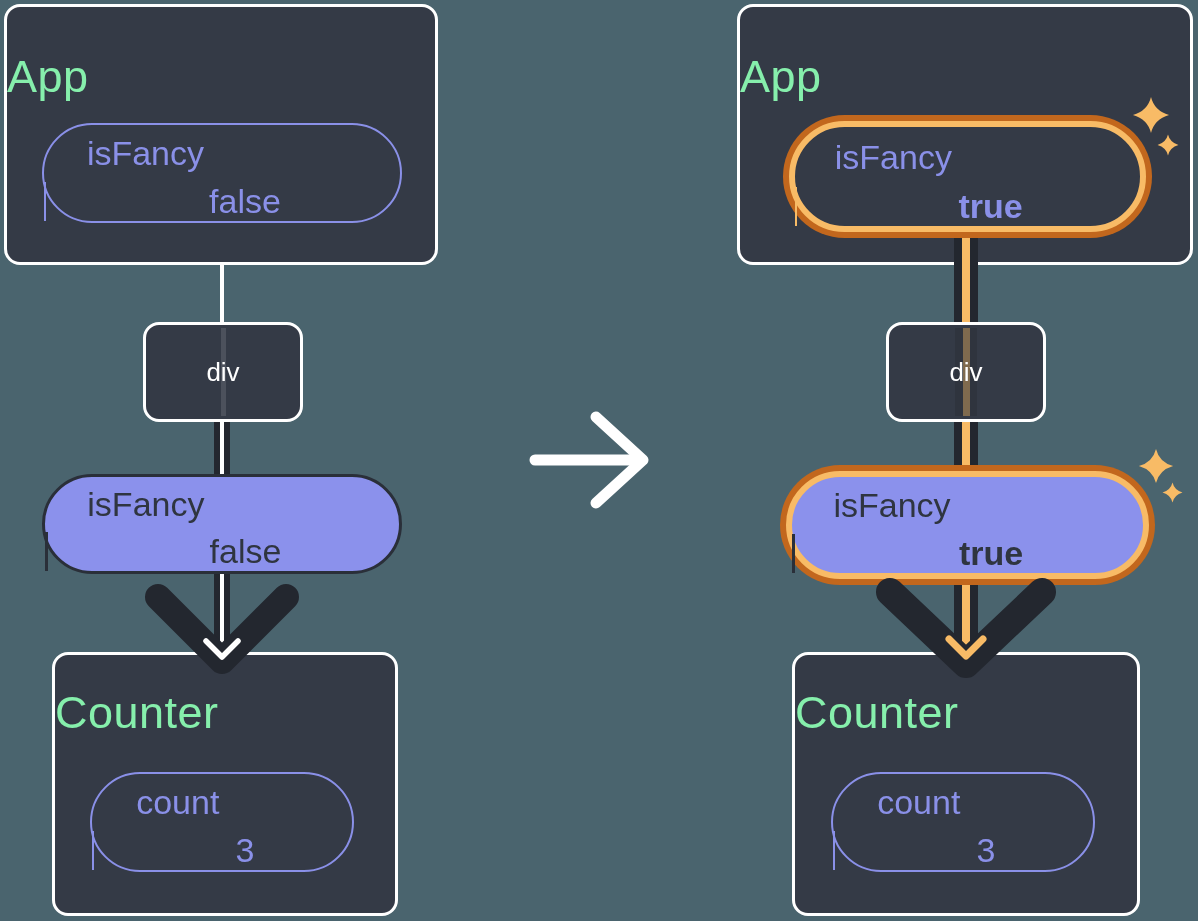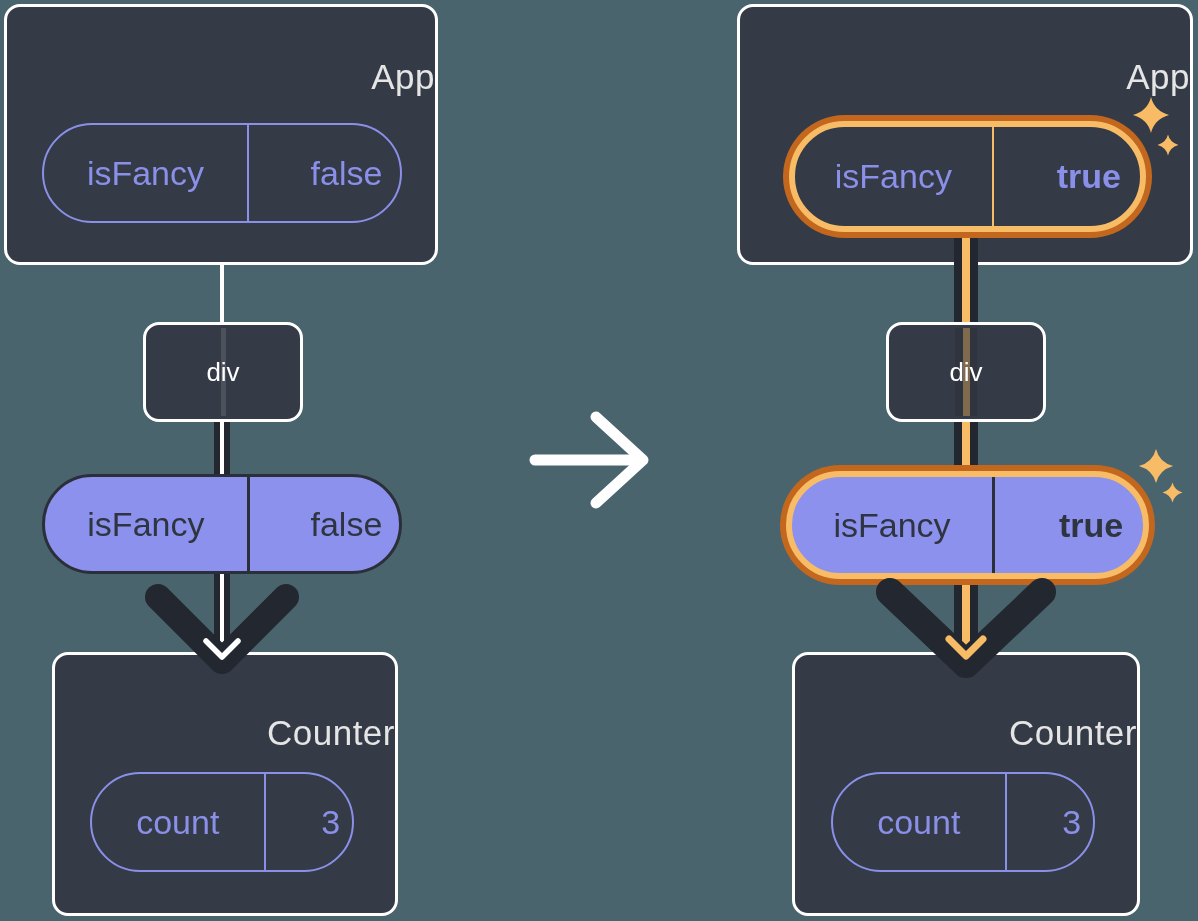--- a/index.html
+++ b/index.html
@@ -32,28 +32,28 @@
   .card {
     position: absolute;
     background: var(--card);
     border: 3px solid var(--card-border);
     border-radius: 16px;
   }
   .card-title {
     position: absolute;
     left: 0; right: 0;
     top: 48px;
-    text-align: right;
-    font-size: 35px;
+    text-align: left;
+    font-size: 45px;
     line-height: 44px;
     font-weight: 500;
-    color: #e5e5e5;
+    color: #86efac;
     letter-spacing: 0.5px;
   }
-  .counter-title { top: 56px; }
+  .counter-title { top: 36px; }
   .div-label {
     position: absolute;
     inset: 0;
     display: flex;
     align-items: center;
     justify-content: center;
     font-size: 26px;
     font-weight: 500;
     color: #FFFFFF;
     z-index: 2;
@@ -65,20 +65,21 @@
   .stripe-dark   { left: 50%; margin-left: -11px;  width: 22px; background: rgba(35,39,47,0.30); }
   .stripe-orange { left: 50%; margin-left: -3.5px; width: 7px;  background: rgba(248,187,102,0.40); }
 
   
   .pill {
     position: absolute;
     display: flex;
     border-radius: 999px;
     font-size: 34px;
     z-index: 4;
+    flex-direction: column;
   }
   .cell {
     display: flex;
     align-items: center;
     justify-content: center;
     height: 100%;
   }
   .cell-name { width: 57%; }
   .cell-value { flex: 1; padding-left: 44px; }
 

